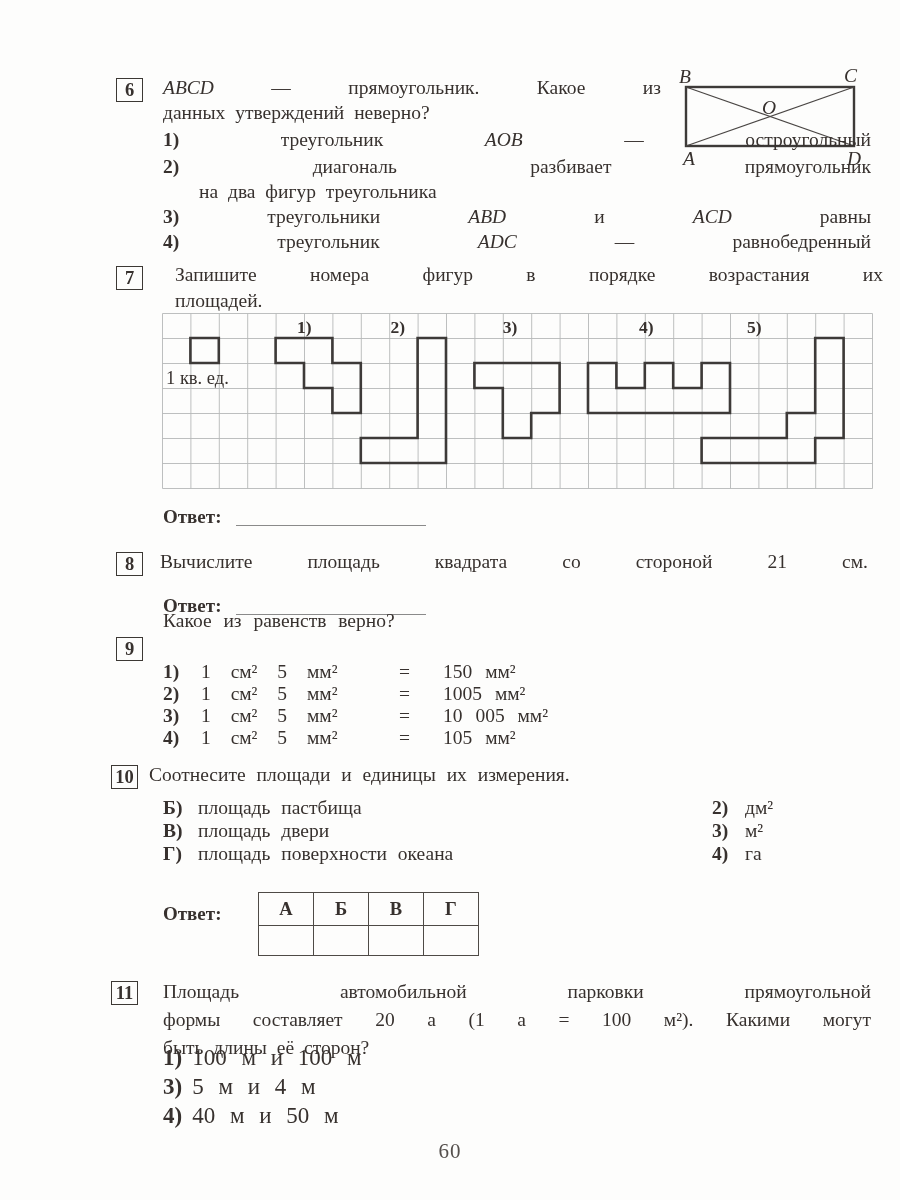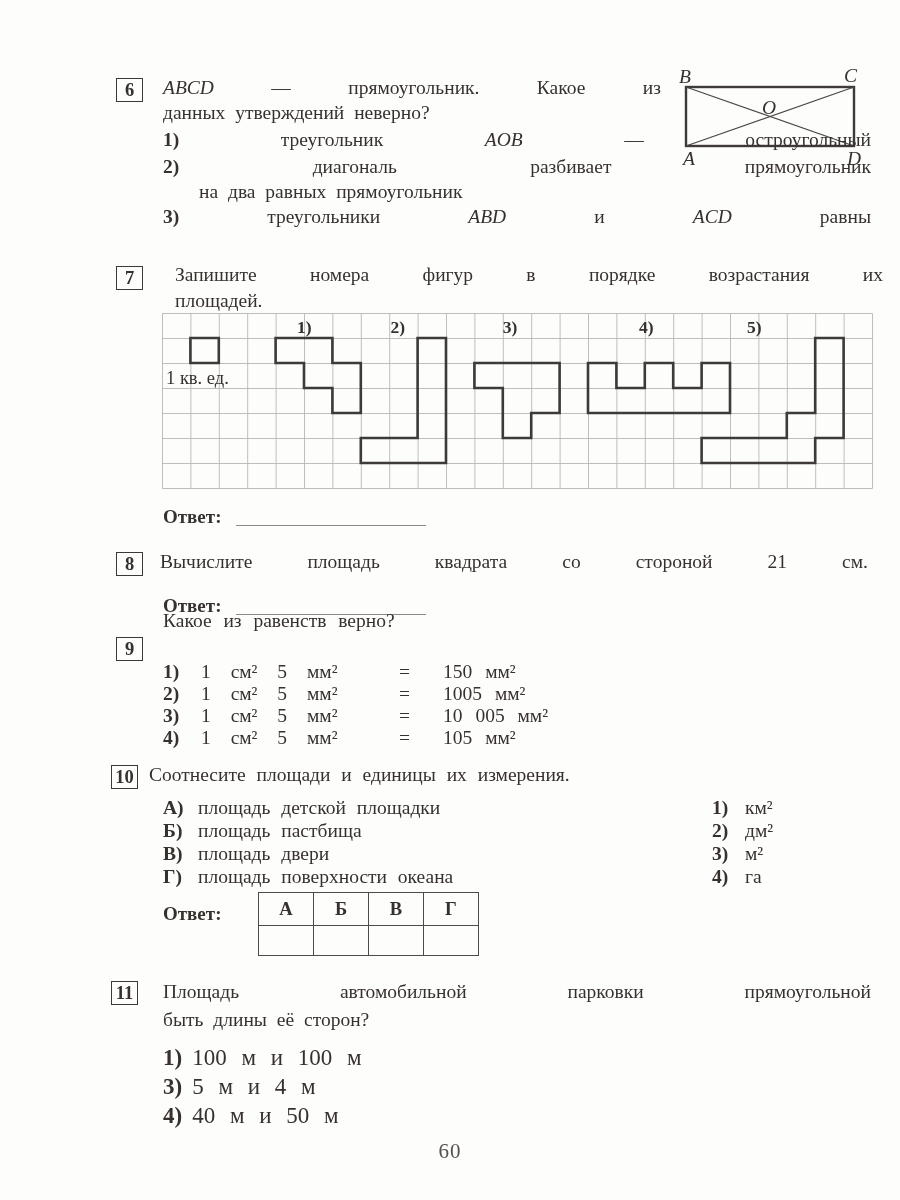--- a/index.html
+++ b/index.html
@@ -77,24 +77,28 @@
 
   <div class="abs txt" style="left:163px;top:127px;width:708px;">
     <div class="optline justall" style="margin-bottom:2px;">
       <span class="b">1)</span>
       <span><span>треугольник </span><i>AOB</i><span> — остроугольный</span></span>
     </div>
     <div class="optline justall">
       <span class="b">2)</span>
       <span><span>диагональ разбивает прямоугольник</span></span>
     </div>
-    <div class="optline indent"><span>на два равных прямоугольник</span></div>
+    <div class="optline indent"><span>на два фигур треугольника</span></div>
     <div class="optline justall">
       <span class="b">3)</span>
       <span><span>треугольники </span><i>ABD</i><span> и </span><i>ACD</i><span> равны</span></span>
+    </div>
+    <div class="optline justall">
+      <span class="b">4)</span>
+      <span><span>треугольник </span><i>ADC</i><span> — равнобедренный</span></span>
     </div>
   </div>
 
   <div class="qnum" style="left:116px;top:266px;">7</div>
   <div class="abs txt" style="left:175px;top:262px;width:708px;line-height:26px;">
     <div class="justall">Запишите номера фигур в порядке возрастания их</div>
     <div>площадей.</div>
   </div>
 
   <svg class="abs" style="left:162px;top:313px;" width="712" height="177" viewBox="0 0 712 177">
@@ -184,24 +188,20 @@
       <span class="eq">=</span>
       <span class="rhs">105 мм²</span>
     </div>
   </div>
 
   <div class="qnum" style="left:111px;top:765px;">10</div>
   <div class="abs txt" style="left:149px;top:762px;word-spacing:6px;">Соотнесите площади и единицы их измерения.</div>
 
   <div class="abs" style="left:163px;top:796px;width:708px;">
     <div class="mrow">
-      <span class="ml">А)</span><span class="mtext">площадь детской площадки</span>
-      <span class="mr"><span class="mrn">1)</span><span>км²</span></span>
-    </div>
-    <div class="mrow">
       <span class="ml">Б)</span><span class="mtext">площадь пастбища</span>
       <span class="mr"><span class="mrn">2)</span><span>дм²</span></span>
     </div>
     <div class="mrow">
       <span class="ml">В)</span><span class="mtext">площадь двери</span>
       <span class="mr"><span class="mrn">3)</span><span>м²</span></span>
     </div>
     <div class="mrow">
       <span class="ml">Г)</span><span class="mtext">площадь поверхности океана</span>
       <span class="mr"><span class="mrn">4)</span><span>га</span></span>
@@ -222,20 +222,21 @@
       <td></td>
       <td></td>
       <td></td>
     </tr>
   </tbody>
     </table>
 
   <div class="qnum" style="left:111px;top:981px;">11</div>
   <div class="abs txt" style="left:163px;top:978px;width:708px;line-height:28px;">
     <div class="justall">Площадь автомобильной парковки прямоугольной</div>
+    <div class="justall">формы составляет 20 а (1 а = 100 м²). Какими могут</div>
     <div>быть длины её сторон?</div>
   </div>
 
   <div class="abs" style="left:163px;top:1045px;">
     <div class="q11opt">
       <span class="n">1)</span><span>100 м и 100 м</span>
     </div>
     <div class="q11opt">
       <span class="n">3)</span><span>5 м и 4 м</span>
     </div>

